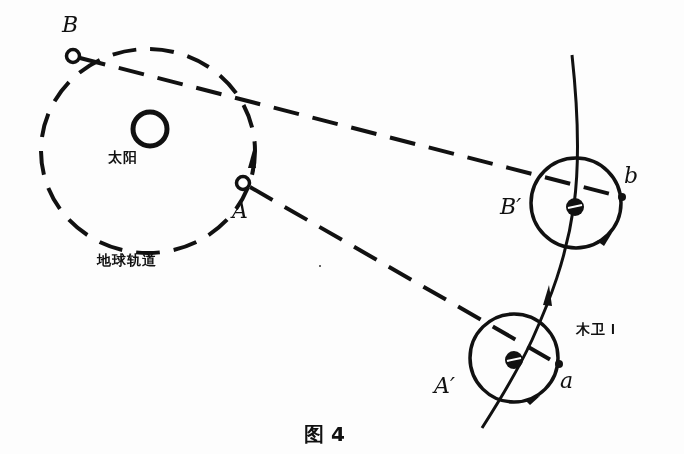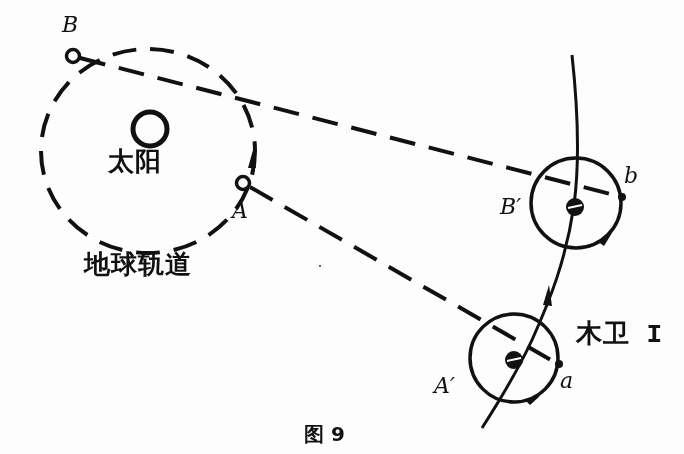--- a/index.html
+++ b/index.html
@@ -1,20 +1,20 @@
 <!DOCTYPE html>
 <html><head>
 <meta charset="utf-8">
 <style>
   html, body { margin:0; padding:0; background:#fdfdfd; }
   body { width:684px; height:454px; overflow:hidden; position:relative; font-family:"DejaVu Serif", serif; }
   svg { position:absolute; left:0; top:0; }
   .lbl { position:absolute; color:#111; line-height:1; white-space:nowrap; }
   .it { font-style:italic; font-family:"DejaVu Serif", serif; font-size:22px; }
-  .cn { font-family:Liberation Mono, monospace; font-size:26px; font-weight:bold; letter-spacing:1px;text-align:right; }
+  .cn { font-family:Liberation Sans, sans-serif; font-size:14px; font-weight:bold; letter-spacing:1px;text-align:right; }
   .cap { font-family:"DejaVu Sans", sans-serif; font-size:20px; font-weight:bold; }
 </style>
 </head>
 <body>
 
 <svg width="684" height="454" viewBox="0 0 684 454">
 
   <ellipse cx="148" cy="151" rx="107" ry="102" fill="none" stroke="#111" stroke-width="4" stroke-dasharray="24 14"></ellipse>
 
   <circle cx="150" cy="129" r="17" fill="none" stroke="#111" stroke-width="5"></circle>
@@ -44,19 +44,19 @@
   <line x1="507" y1="361" x2="521" y2="358" stroke="#fff" stroke-width="2"></line>
   <circle cx="559" cy="364" r="4" fill="#111"></circle>
   <path d="M525 400 L540 396 L530 405 Z" fill="#111"></path>
 
   <circle cx="320" cy="266" r="1" fill="#333"></circle>
 </svg>
 
 <div class="lbl it" style="left:62px;top:14px;">B</div>
 <div class="lbl it" style="left:232px;top:200px;">A</div>
 <div class="lbl cn" style="left:108px;top:150px;">太阳</div>
-<div class="lbl cn" style="left:84px;top:253px;">地球轨道</div>
+<div class="lbl cn" style="left:97px;top:253px;">地球轨道</div>
 <div class="lbl it" style="left:500px;top:196px;">B′</div>
 <div class="lbl it" style="left:624px;top:165px;">b</div>
 <div class="lbl cn" style="left:576px;top:322px;">木卫 I</div>
 <div class="lbl it" style="left:434px;top:375px;">A′</div>
 <div class="lbl it" style="left:560px;top:370px;">a</div>
-<div class="lbl cap" style="left:304px;top:424px;">图 9</div>
+<div class="lbl cap" style="left:304px;top:424px;">图 4</div>
 
 </body></html>

